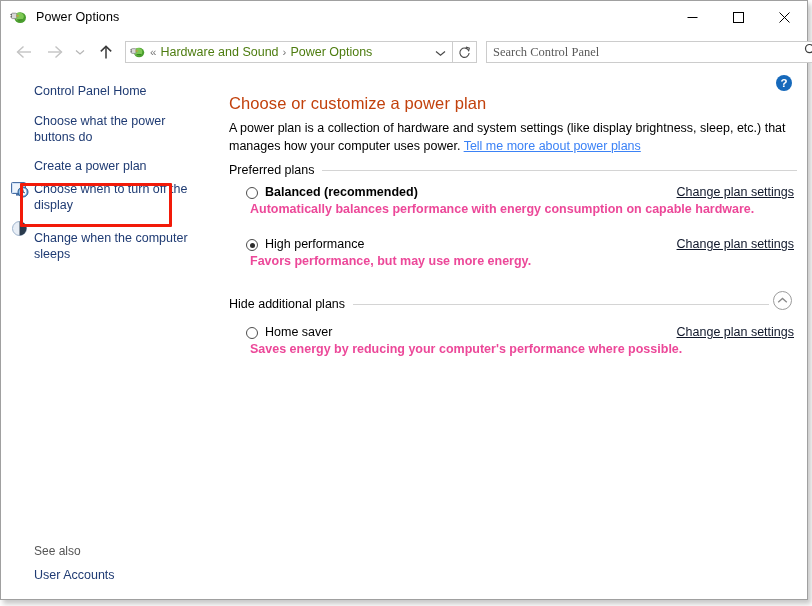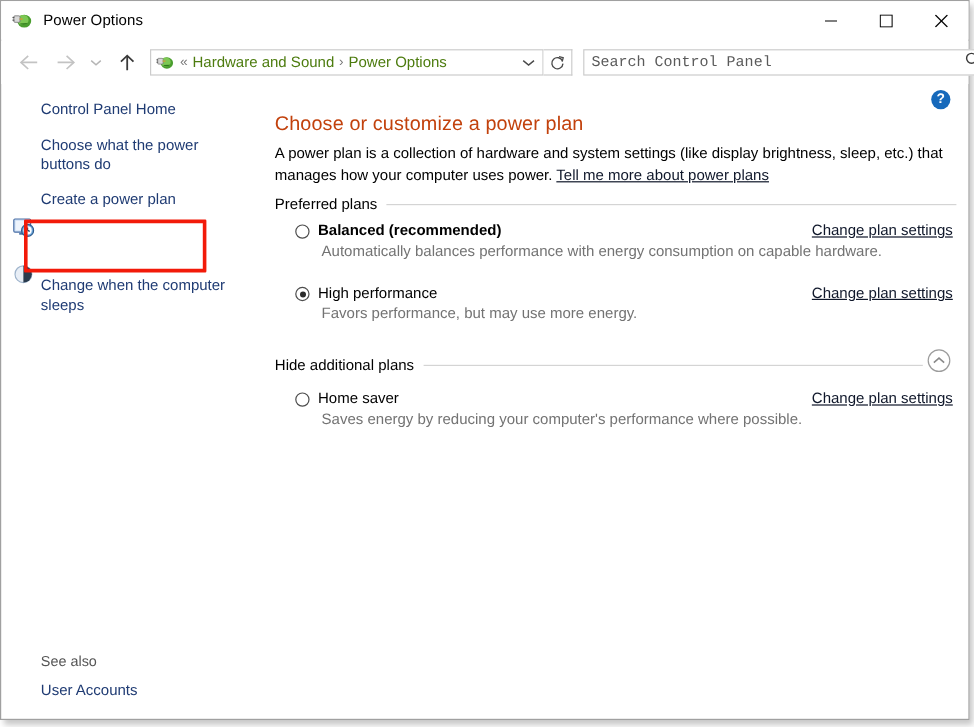--- a/index.html
+++ b/index.html
@@ -134,21 +134,21 @@
     flex: none;
   }
   #searchinput {
     border: none;
     outline: none;
     flex: 1;
     font-size: 12.5px;
     color: #000000;
     padding: 0 0 0 6px;
     background: transparent;
-    font-family: Liberation Mono, monospace;
+    font-family: Liberation Serif, serif;
   }
   #searchinput::placeholder { color: #5a5a5a; opacity: 1; }
   #searchicon { margin-right: 7px; flex: none; }
 
   
   #content {
     position: absolute;
     left: 1px; top: 70px;
     right: 1px; bottom: 1px;
     background: #ffffff;
@@ -239,21 +239,21 @@
   }
   #pagedesc {
     position: absolute;
     left: 5px; top: 48px;
     width: 560px;
     font-size: 12.5px;
     color: #000000;
     line-height: 18px;
   }
   .inline-link {
-    color: #0f172a;
+    color: #3b82f6;
     cursor: default;
   }
 
   .group-head {
     position: absolute;
     left: 5px;
     display: flex;
     align-items: center;
     width: 568px;
   }
@@ -311,24 +311,25 @@
     border-radius: 50%;
     background: #2b2b2b;
   }
   .plan-name {
     margin-left: 7px;
     font-size: 12.5px;
     color: #000000;
   }
   .plan-name.bold { font-weight: bold; }
   .plan-desc {
-    margin-left: 22px;
+    margin-left: 4px;
     margin-top: 3px;
     font-size: 12.5px;
-    color: #737373;
+    color: #ec4899;
+    font-weight: bold;
   }
   .change-link {
     position: absolute;
     right: 0; top: 0;
     font-size: 12.5px;
     color: #0f172a;
     white-space: nowrap;
     cursor: default;
   }
 
@@ -454,20 +455,21 @@
         <svg width="19" height="19" viewBox="0 0 19 19">
           <rect x="1.5" y="2.5" width="14" height="11" rx="1" fill="#cfe0f5" stroke="#4a6fa5" stroke-width="1"></rect>
           <rect x="3" y="4" width="11" height="8" fill="#eef4fc"></rect>
           <rect x="6" y="14" width="5" height="1.6" fill="#4a6fa5"></rect>
           <circle cx="13" cy="12" r="5" fill="#6fa8dc" stroke="#2d5b8e" stroke-width="1"></circle>
           <circle cx="13" cy="12" r="3.4" fill="#ffffff"></circle>
           <line x1="13" y1="12" x2="13" y2="9.6" stroke="#1c3d63" stroke-width="1"></line>
           <line x1="13" y1="12" x2="14.8" y2="12.8" stroke="#1c3d63" stroke-width="1"></line>
         </svg>
       </span>
+      <div class="side-link" id="sl-display">Choose when to turn off the display</div>
 
       <span class="side-icon" id="icon-sleep">
         <svg width="19" height="19" viewBox="0 0 19 19">
           <circle cx="9.5" cy="9.5" r="7" fill="#e8eef6" stroke="#9fb4cc" stroke-width="1"></circle>
           <path d="M9.5 2.5 A7 7 0 0 1 9.5 16.5 Z" fill="#2a3b4d"></path>
         </svg>
       </span>
       <div class="side-link" id="sl-sleep">Change when the computer sleeps</div>
 
       <div id="redbox"></div>

